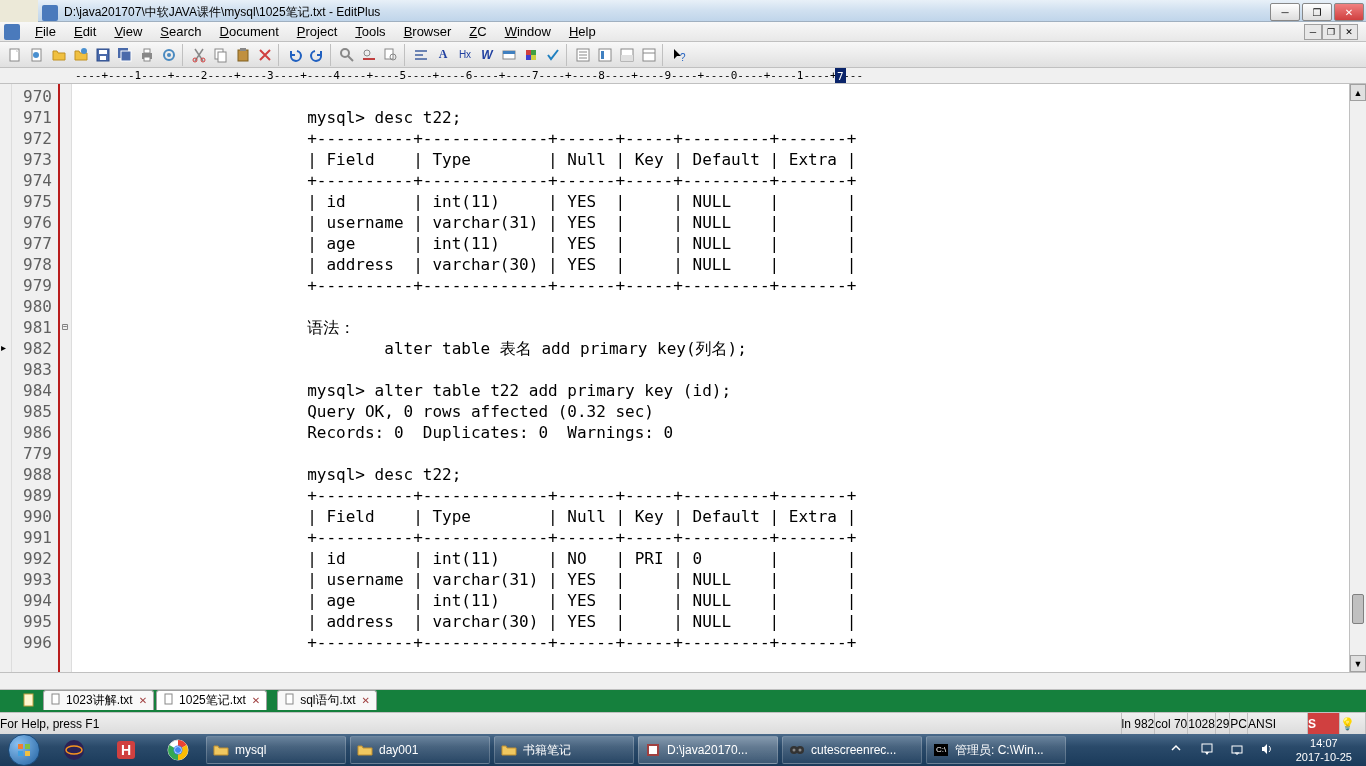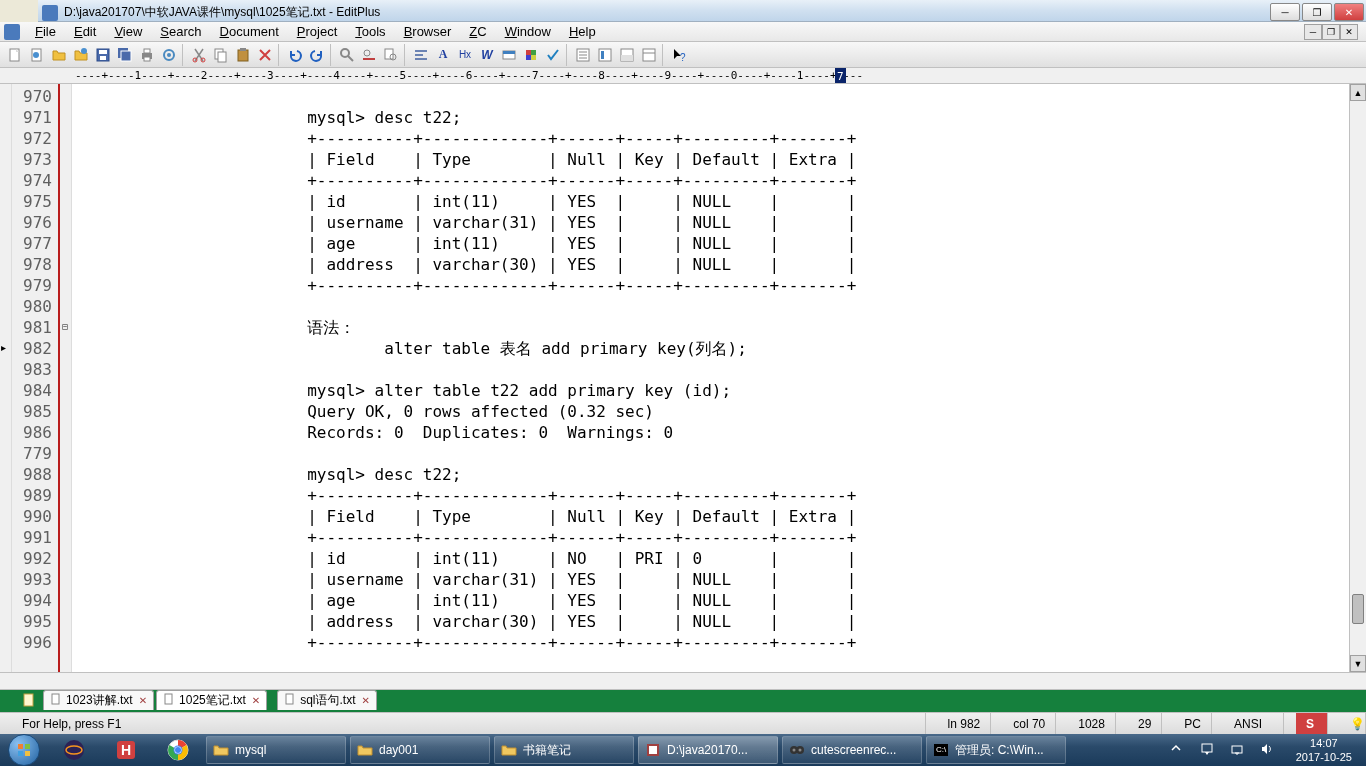--- a/index.html
+++ b/index.html
@@ -33,21 +33,21 @@
 .scroll-thumb { position: absolute; left: 2px; right: 2px; background: #c0c0c0; border: 1px solid #808080; border-radius: 2px; }
 .scroll-btn { position: absolute; left: 0; right: 0; height: 17px; background: #e0e0e0; border: 1px solid #a0a0a0; display: flex; align-items: center; justify-content: center; font-size: 9px; }
 .bottom-scroll { height: 17px; background: #f0f0f0; border-top: 1px solid #c0c0c0; }
 .doc-tabs { height: 23px; background: #15803d; border-top: 1px solid #c0c0c0; display: flex; align-items: flex-start; padding-left: 19px; }
 .doc-tab-icon { width: 20px; height: 20px; margin-right: 4px; display: flex; align-items: center; justify-content: center; }
 .doc-tab { height: 20px; padding: 0 6px; display: flex; align-items: center; border: 1px solid #a0a0a0; background: #f8f8f8; margin-right: 2px; font-size: 12px; cursor: pointer; border-bottom: none; border-radius: 3px 3px 0 0; }
 .doc-tab.active { background: #fff; font-weight: normal; }
 .doc-tab-close { margin-left: 6px; color: #a04040; cursor: pointer; font-size: 10px; }
 .tab-sep { width: 8px; }
 .statusbar { height: 22px; background: linear-gradient(to bottom, #f0f0f0, #dcdcdc); border-top: 1px solid #c0c0c0; display: flex; align-items: center; font-size: 12px; color: #000; }
-.status-cell { padding: 0 10px; border-right: 1px solid #c0c0c0; height: 100%; display: flex; align-items: center; margin-left: 12px; }
+.status-cell { padding: 0 0; border-right: 1px solid #c0c0c0; height: 100%; display: flex; align-items: center; }
 .status-cell.first { flex: 1; }
 .taskbar { height: 32px; background: linear-gradient(to bottom, #4a6a8a 0%, #2a4a6a 40%, #1a3a5a 100%); display: flex; align-items: center; }
 .start-btn { width: 48px; height: 32px; display: flex; align-items: center; justify-content: center; cursor: pointer; }
 .start-orb { width: 32px; height: 32px; border-radius: 50%; background: radial-gradient(circle at 30% 30%, #8ac0f0, #2060a0); border: 1px solid #1a4a7a; display: flex; align-items: center; justify-content: center; }
 .pinned-btn { width: 48px; height: 28px; margin: 0 2px; border-radius: 2px; display: flex; align-items: center; justify-content: center; cursor: pointer; }
 .task-btn { height: 28px; min-width: 140px; margin: 0 2px; background: linear-gradient(to bottom, rgba(255,255,255,0.2), rgba(255,255,255,0.05)); border: 1px solid rgba(255,255,255,0.2); border-radius: 2px; display: flex; align-items: center; padding: 0 6px; color: #fff; font-size: 12px; cursor: pointer; }
 .task-btn.active { background: linear-gradient(to bottom, rgba(255,255,255,0.35), rgba(255,255,255,0.15)); }
 .task-icon { width: 16px; height: 16px; margin-right: 6px; flex-shrink: 0; }
 .task-label { overflow: hidden; white-space: nowrap; text-overflow: ellipsis; }
 .tray { margin-left: auto; display: flex; align-items: center; color: #fff; font-size: 12px; padding: 0 8px; gap: 14px; }

